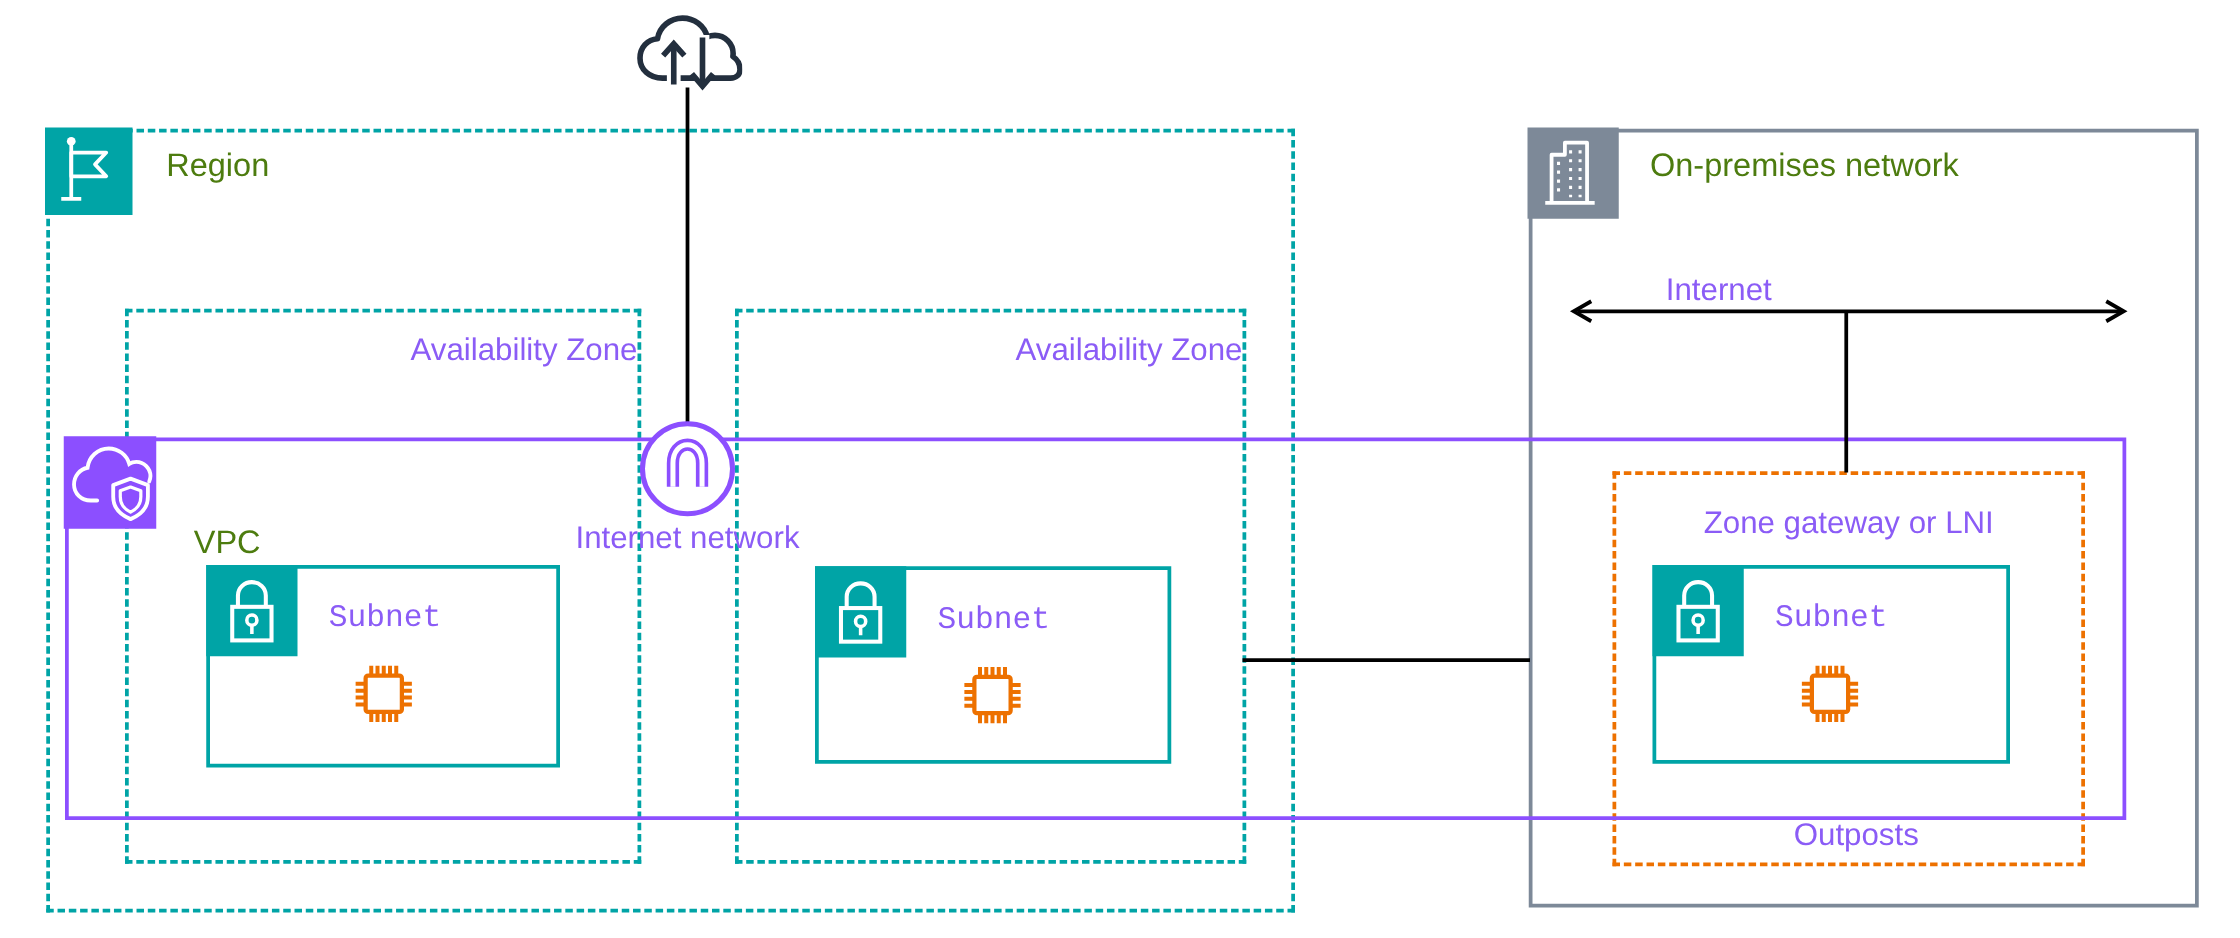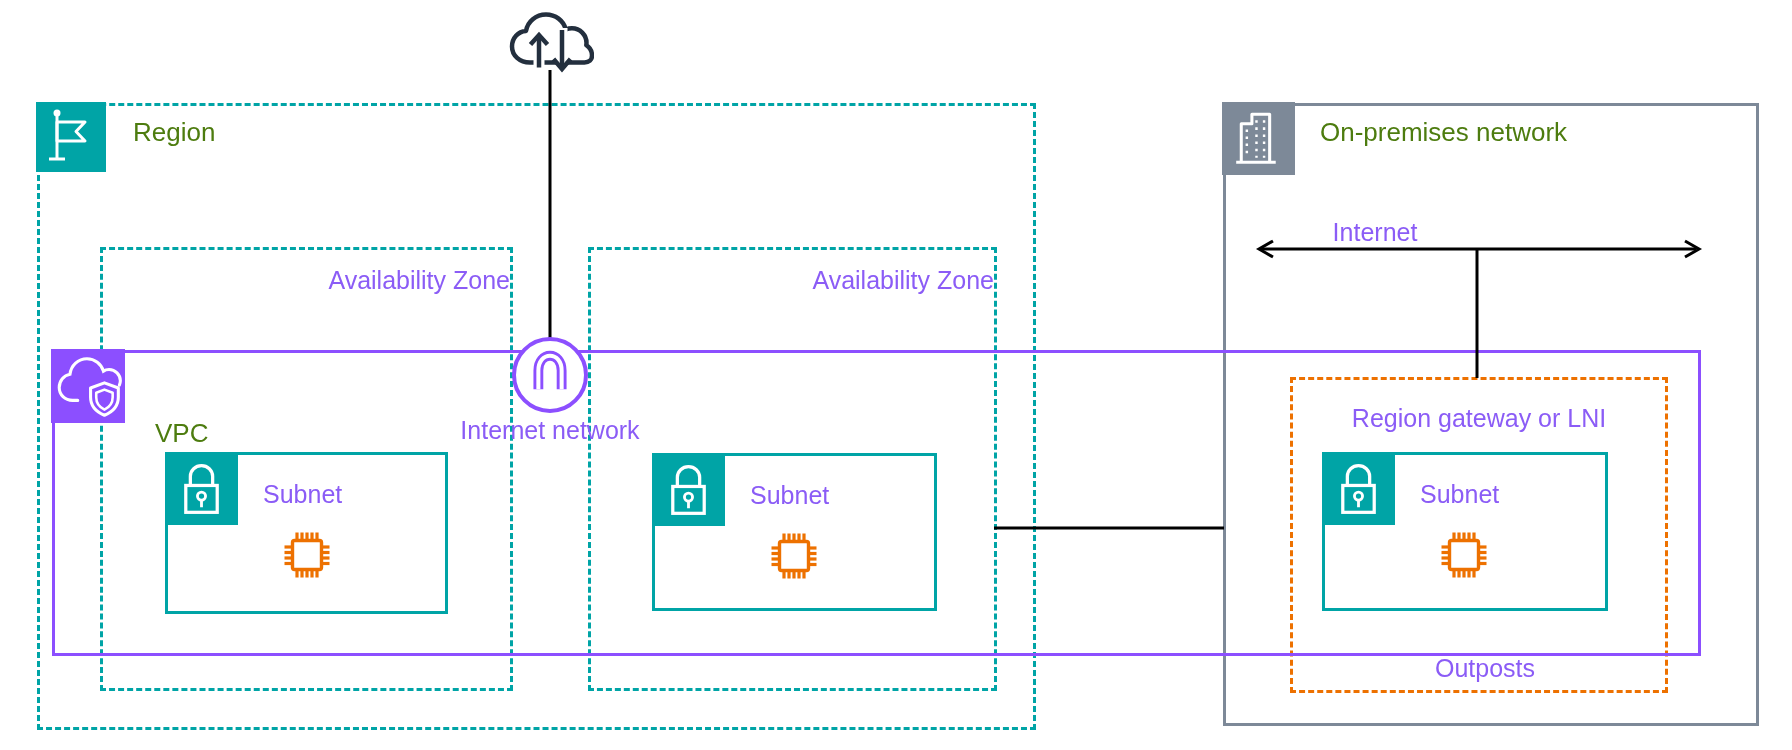--- a/index.html
+++ b/index.html
@@ -13,21 +13,21 @@
   
   .region-box{left:37px;top:103px;width:993px;height:621px;border:3px dashed var(--teal);z-index:1;}
   .az-box{border:3px dashed var(--teal);z-index:1;}
   .az1{left:100px;top:247px;width:407px;height:438px;}
   .az2{left:588px;top:247px;width:403px;height:438px;}
   .az-title{left:0;right:0;top:16px;text-align:right;position:absolute;}
   .vpc-box{left:52px;top:350px;width:1643px;height:300px;border:3px solid var(--purple);z-index:3;background:transparent;}
   .onprem-box{left:1223px;top:103px;width:530px;height:617px;border:3px solid var(--gray);z-index:1;}
   .outposts-box{left:1290px;top:377px;width:372px;height:310px;border:3px dashed var(--orange);z-index:2;}
   
-  .subnet-box{border:3px solid var(--teal);background:#fff;z-index:4;}
+  .subnet-box{border:3px solid var(--teal);background:#fff;z-index:4;font-family:Liberation Mono, monospace;}
   .s1{left:165px;top:452px;width:277px;height:156px;}
   .s2{left:652px;top:453px;width:279px;height:152px;}
   .s3{left:1322px;top:452px;width:280px;height:153px;}
   .lock-sq{position:absolute;left:-3px;top:-3px;width:73px;height:73px;background:var(--teal);color:#fff;}
   .subnet-lbl{position:absolute;left:95px;top:25px;}
   .chip{position:absolute;left:111px;top:72px;width:56px;height:56px;color:var(--orange);}
   
   .icon-sq{z-index:5;}
   .region-icon{left:36px;top:102px;width:70px;height:70px;background:var(--teal);color:#fff;}
   .vpc-icon{left:51px;top:349px;width:74px;height:74px;background:var(--purple);color:#fff;}
@@ -147,21 +147,21 @@
   <div class="abs onprem-box"></div>
   <div class="abs icon-sq onprem-icon">
     <svg>
         <use href="#icon-building"></use>
       </svg>
   </div>
   <div class="abs title onprem-title">On-premises network</div>
   <div class="abs lbl internet-lbl">Internet</div>
 
   <div class="abs outposts-box">
-    <div class="lbl lgw-title">Region gateway or LNI</div>
+    <div class="lbl lgw-title">Zone gateway or LNI</div>
     <div class="lbl outposts-title">Outposts</div>
   </div>
 
   <div class="abs vpc-box"></div>
   <div class="abs icon-sq vpc-icon">
     <svg>
         <use href="#icon-vpc-cloud-shield"></use>
       </svg>
   </div>
   <div class="abs title vpc-title">VPC</div>

